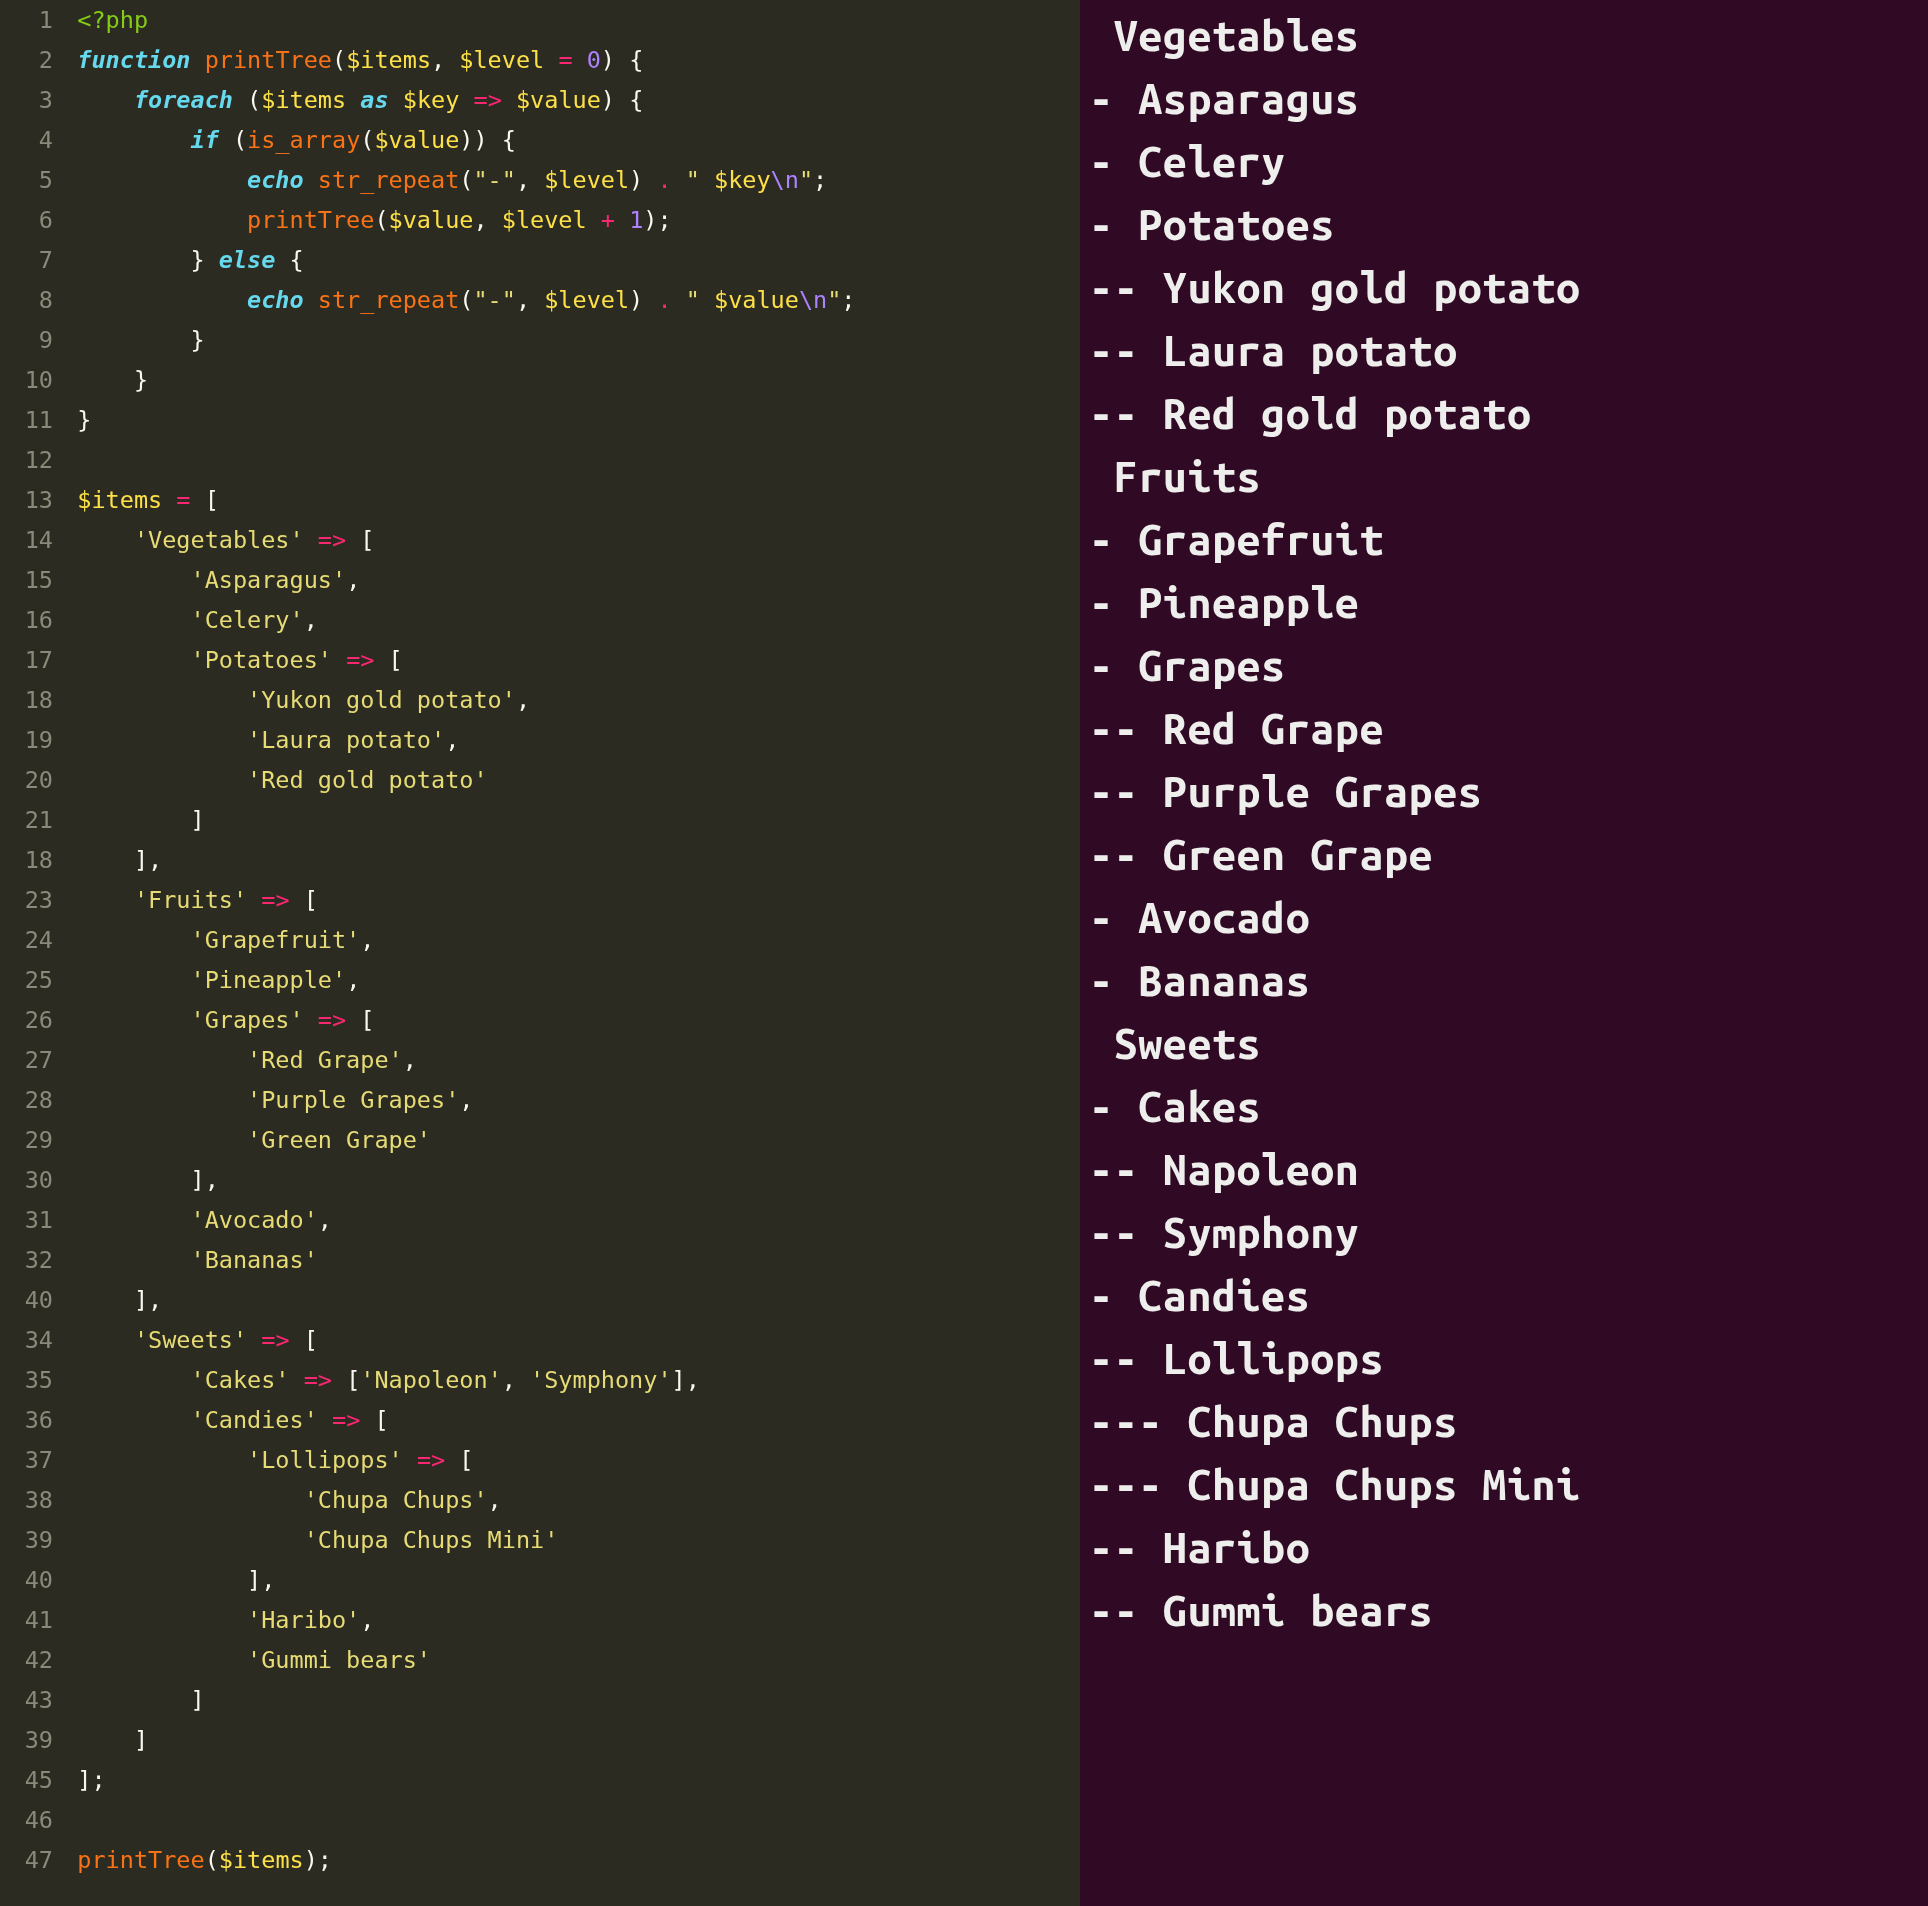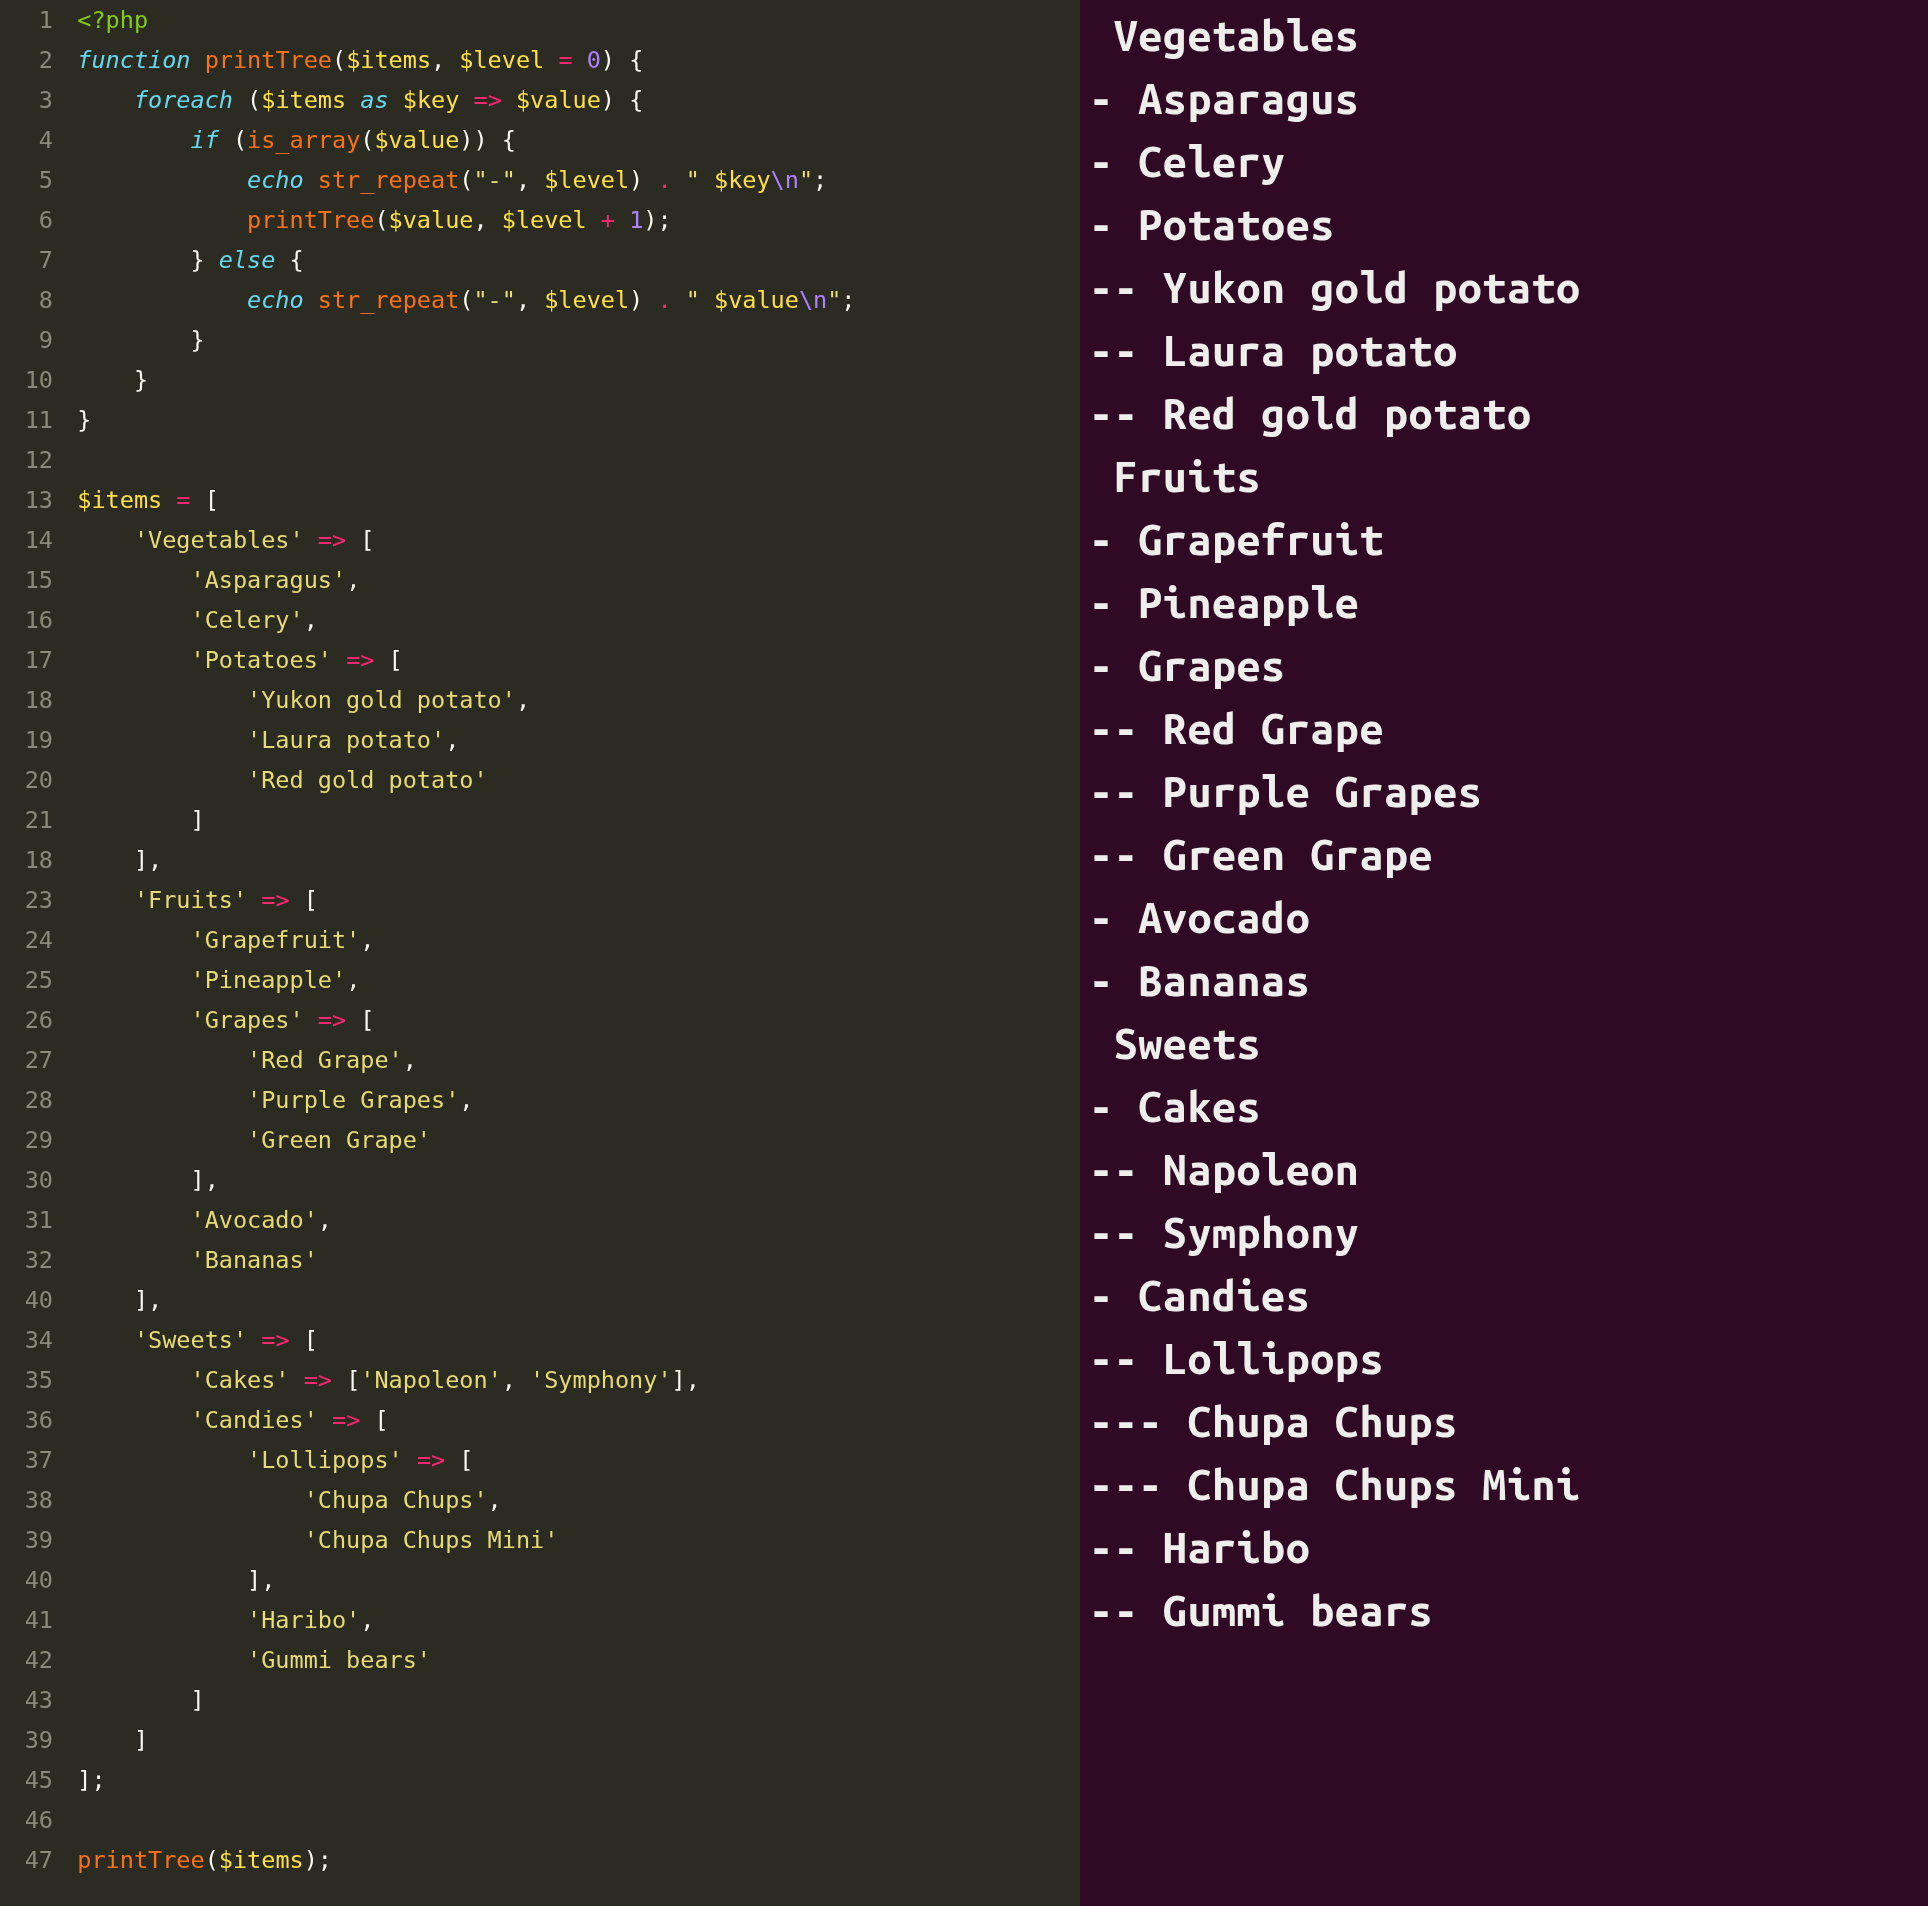--- a/index.html
+++ b/index.html
@@ -30,21 +30,21 @@
     background: #2b2b22;
   }
   .gutter div { height: 40px; }
   .code {
     flex: 1;
     padding-left: 11.3px;
     white-space: pre;
   }
   .code-line { height: 40px; }
   .tok-tag    { color: #84cc16; }   
-  .tok-kw     { color: #66d9ef; font-style: italic; } 
+  .tok-kw     { color: #66d9ef; font-style: italic; font-weight: bold; } 
   .tok-func   { color: #f97316; } 
   .tok-var    { color: #fde047; }
   .tok-num    { color: #ae81ff; }
   .tok-str    { color: #e6db74; }
   .tok-op     { color: #f92672; }
   .tok-punc   { color: #f8f8f2; }
   .tok-plain  { color: #f8f8f2; }
   .tok-esc    { color: #ae81ff; }
 
   

